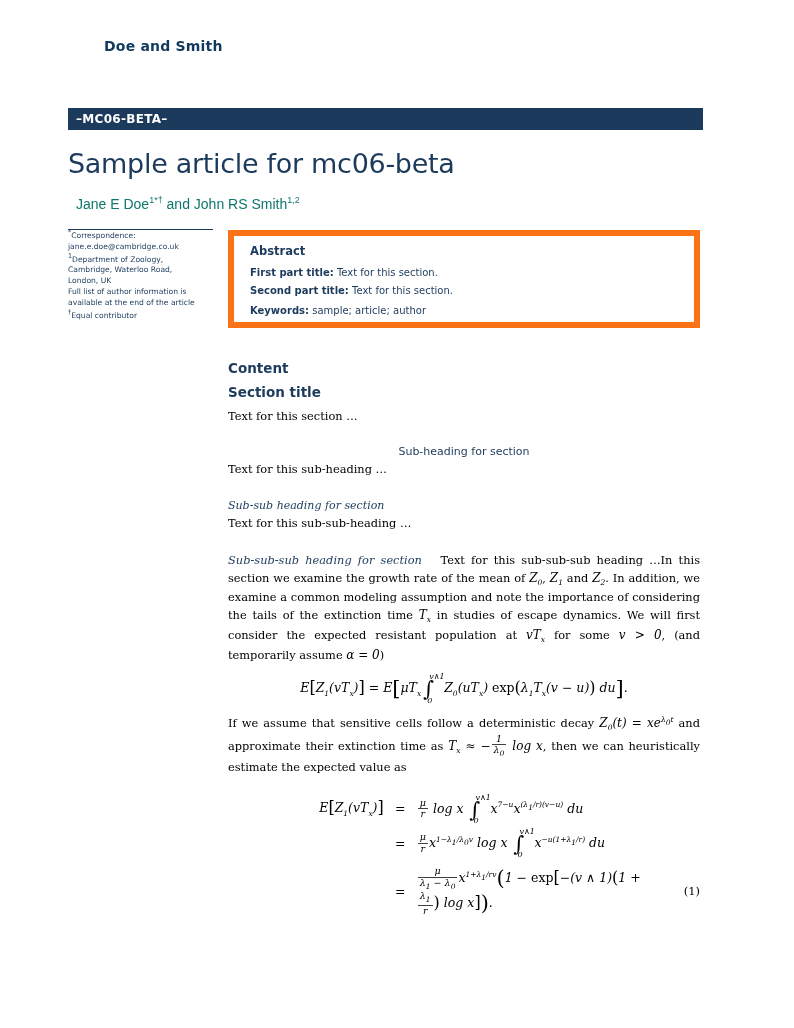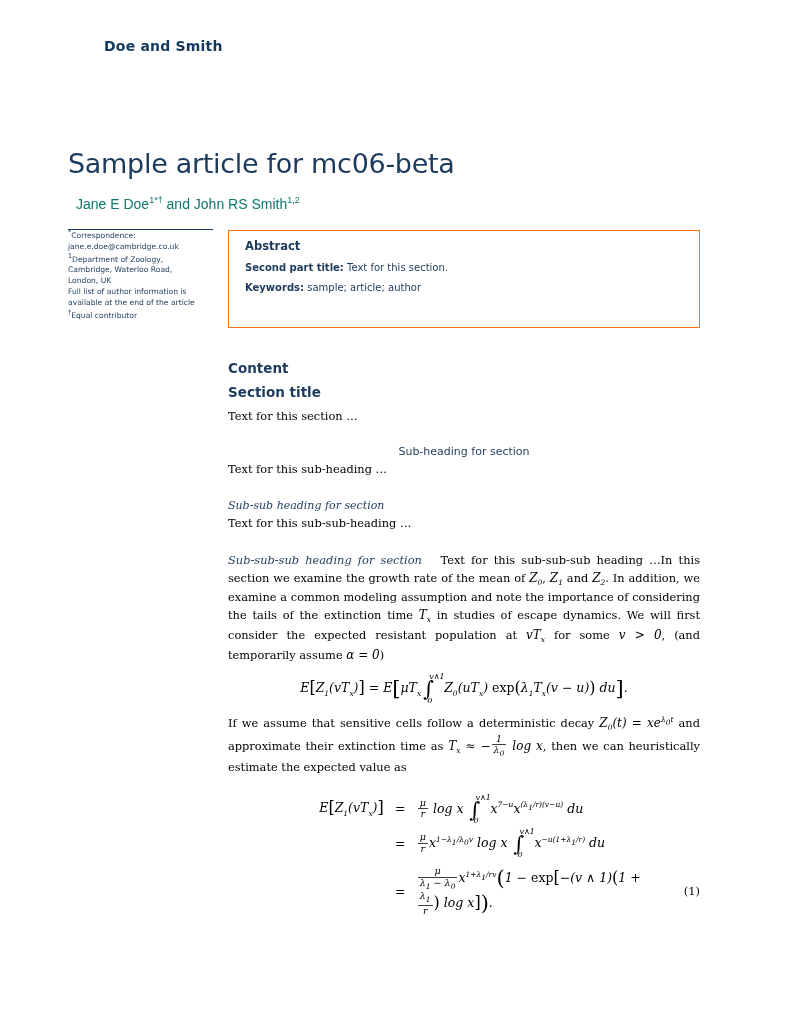--- a/index.html
+++ b/index.html
@@ -93,21 +93,21 @@
     background: #1b3a5c;
   }
   .corr-block .ln { display: block; }
   .corr-block sup { font-size: 6.4px; vertical-align: super; }
   .abstract-box {
     position: absolute;
     left: 228px;
     top: 230px;
     width: 472px;
     height: 98px;
-    border: 1px solid #f97316;
+    border: 6px solid #f97316;
     box-sizing: border-box;
   }
   .abs-inner {
     position: absolute;
     left: 16px;
     top: 8px;
     width: 440px;
     font-family: "DejaVu Sans", sans-serif;
     color: #1b3a5c;
   }
@@ -247,20 +247,23 @@
   sup.m { font-size: 7.5px; font-style: italic; }
   .up-normal { font-style: normal; }
 </style>
 </head>
 <body>
 
 <div class="page">
 
   <div class="runhead">Doe and Smith</div>
 
+  <div class="beta-bar">
+    <span>–MC06-BETA–</span>
+  </div>
 
   <div class="title">Sample article for mc06-beta</div>
 
   <div class="authors">
     <span>Jane E Doe</span><sup>1*†</sup><span> and </span><span>John RS Smith</span><sup>1,2</sup>
   </div>
 
   <div class="corr-rule"></div>
   <div class="corr-block">
     <span class="ln"><sup>*</sup><span>Correspondence:</span></span>
@@ -269,20 +272,21 @@
     <span class="ln">Cambridge, Waterloo Road,</span>
     <span class="ln">London, UK</span>
     <span class="ln">Full list of author information is</span>
     <span class="ln">available at the end of the article</span>
     <span class="ln"><sup>†</sup><span>Equal contributor</span></span>
   </div>
 
   <div class="abstract-box">
     <div class="abs-inner">
       <div class="abs-h">Abstract</div>
+      <div class="abs-line"><b>First part title:</b> <span>Text for this section.</span></div>
       <div class="abs-line"><b>Second part title:</b> <span>Text for this section.</span></div>
       <div class="abs-kw"><b>Keywords:</b> <span>sample; article; author</span></div>
     </div>
   </div>
 
   <div class="content-col">
 
     <h2 class="sec">Content</h2>
 
     <h2 class="sec">Section title</h2>

